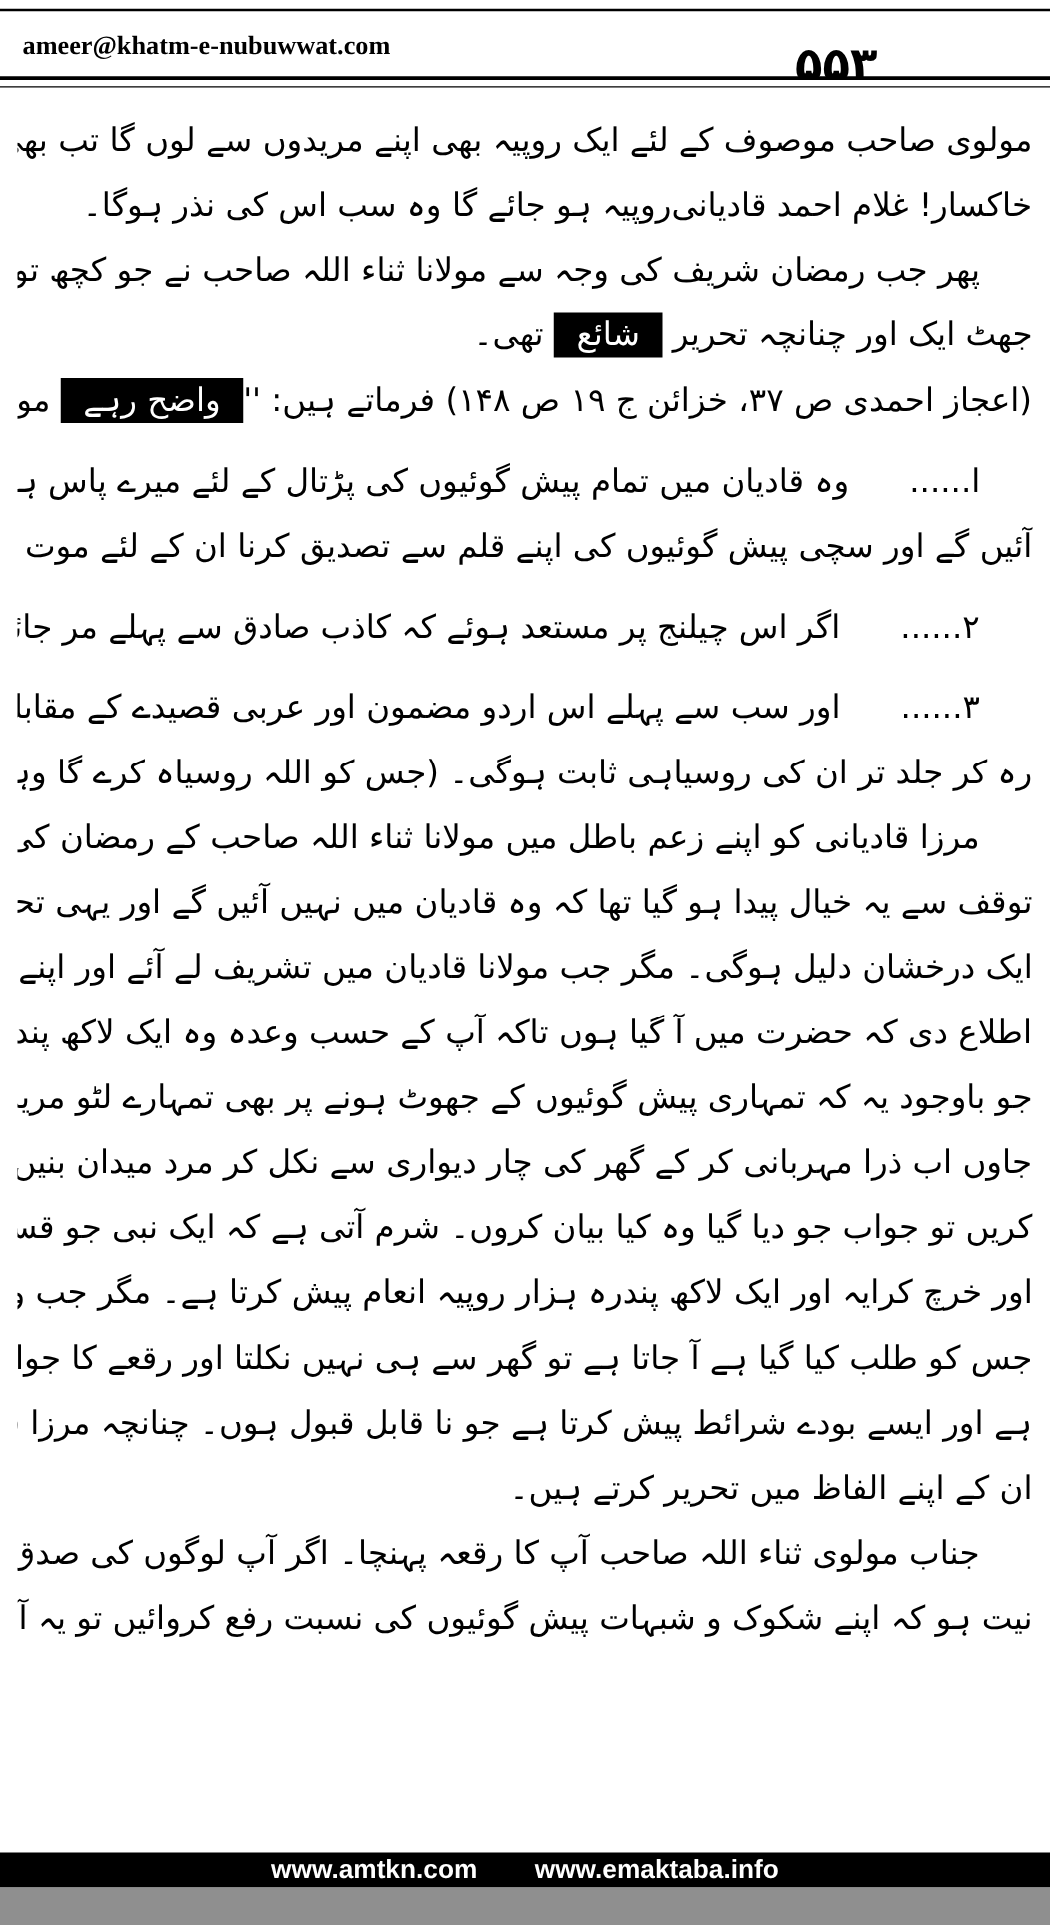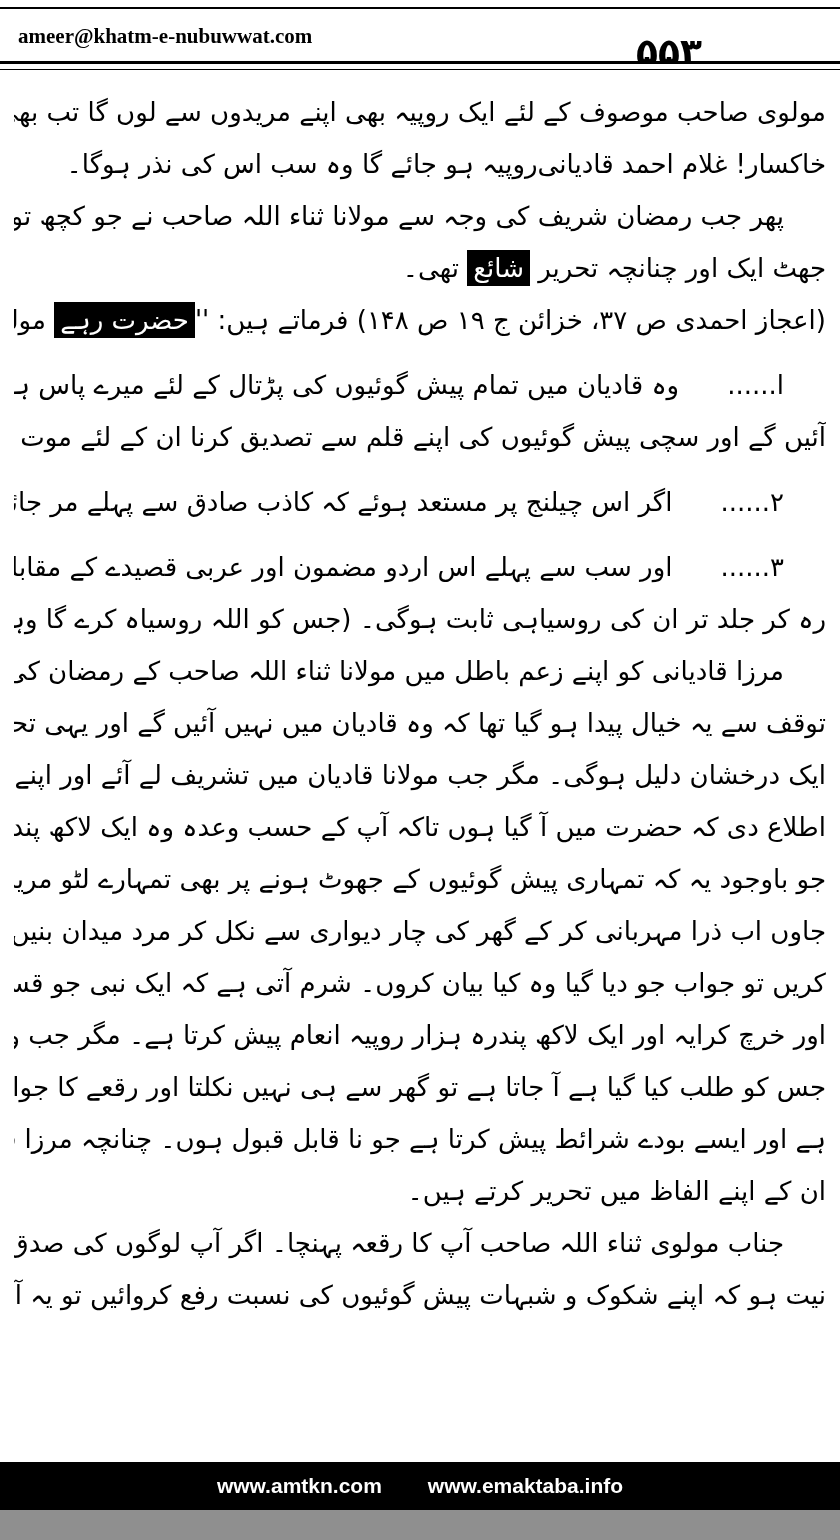--- a/index.html
+++ b/index.html
@@ -35,24 +35,24 @@
     white-space:nowrap; overflow:hidden;
     text-align:justify; text-align-last:justify;
   }
   .line.right { text-align:right; text-align-last:right; }
   .line.indent { padding-right:42px; }
   .line.space { margin-top:13px; }
   .line.split {
     display:flex; justify-content:space-between; padding-left:165px;
     text-align-last:auto;
   }
-  .hl { background:#000; color:#fff; padding:3px 6px; }
+  .hl { background:#000; color:#fff; padding:3px 18px; }
   .num { margin-left:48px; }
   .footer-bar {
-    height:48px; background:#000; display:flex; align-items:center;
+    height:28px; background:#000; display:flex; align-items:center;
     justify-content:center; gap:46px; direction:ltr;
   }
   .footer-link {
     color:#fff; font-family:"Liberation Sans", sans-serif;
     font-weight:bold; font-size:21px; white-space:nowrap;
   }
   .footer-gray { height:30px; background:#8f8f8f; }
 </style>
 </head>
 <body>
@@ -69,21 +69,21 @@
   <div class="header-rules"></div>
 
   <div class="body-text">
       <div class="line"><span>مولوی صاحب موصوف کے لئے ایک روپیہ بھی اپنے مریدوں سے لوں گا تب بھی ایک لاکھ</span></div>
       <div class="line split">
         <span>خاکسار! غلام احمد قادیانی</span>
         <span>روپیہ ہو جائے گا وہ سب اس کی نذر ہوگا۔</span>
       </div>
       <div class="line indent"><span>پھر جب رمضان شریف کی وجہ سے مولانا ثناء اللہ صاحب نے جو کچھ توقف سا کیا تو</span></div>
       <div class="line right"><span>جھٹ ایک اور چنانچہ تحریر </span><span class="hl">شائع</span><span> تھی۔</span></div>
-      <div class="line"><span>(اعجاز احمدی ص ۳۷، خزائن ج ۱۹ ص ۱۴۸) فرماتے ہیں: ''</span><span class="hl">حضرت رہے</span><span> مولوی ثناء اللہ کے</span></div>
+      <div class="line"><span>(اعجاز احمدی ص ۳۷، خزائن ج ۱۹ ص ۱۴۸) فرماتے ہیں: ''</span><span class="hl">واضح رہے</span><span> مولوی ثناء اللہ کے</span></div>
       <div class="line indent space"><span class="num">ا......</span><span>وہ قادیان میں تمام پیش گوئیوں کی پڑتال کے لئے میرے پاس ہرگز نہ</span></div>
       <div class="line"><span>آئیں گے اور سچی پیش گوئیوں کی اپنے قلم سے تصدیق کرنا ان کے لئے موت ہوگی۔ (اخلاق</span></div>
       <div class="line indent space"><span class="num">۲......</span><span>اگر اس چیلنج پر مستعد ہوئے کہ کاذب صادق سے پہلے مر جائے تو وہ ضرور</span></div>
       <div class="line indent space"><span class="num">۳......</span><span>اور سب سے پہلے اس اردو مضمون اور عربی قصیدے کے مقابلہ سے عاجز</span></div>
       <div class="line"><span>رہ کر جلد تر ان کی روسیاہی ثابت ہوگی۔ (جس کو اللہ روسیاہ کرے گا وہی ہوگا)   غلام احمد قادیانی!</span></div>
       <div class="line indent"><span>مرزا قادیانی کو اپنے زعم باطل میں مولانا ثناء اللہ صاحب کے رمضان کی وجہ سے</span></div>
       <div class="line"><span>توقف سے یہ خیال پیدا ہو گیا تھا کہ وہ قادیان میں نہیں آئیں گے اور یہی تحریر میری پیغمبری کی</span></div>
       <div class="line"><span>ایک درخشان دلیل ہوگی۔ مگر جب مولانا قادیان میں تشریف لے آئے اور اپنے آنے کی</span></div>
       <div class="line"><span>اطلاع دی کہ حضرت میں آ گیا ہوں تاکہ آپ کے حسب وعدہ وہ ایک لاکھ پندرہ ہزار کی رقم</span></div>
       <div class="line"><span>جو باوجود یہ کہ تمہاری پیش گوئیوں کے جھوٹ ہونے پر بھی تمہارے لٹو مرید تمہیں دیں گے لیتا</span></div>

